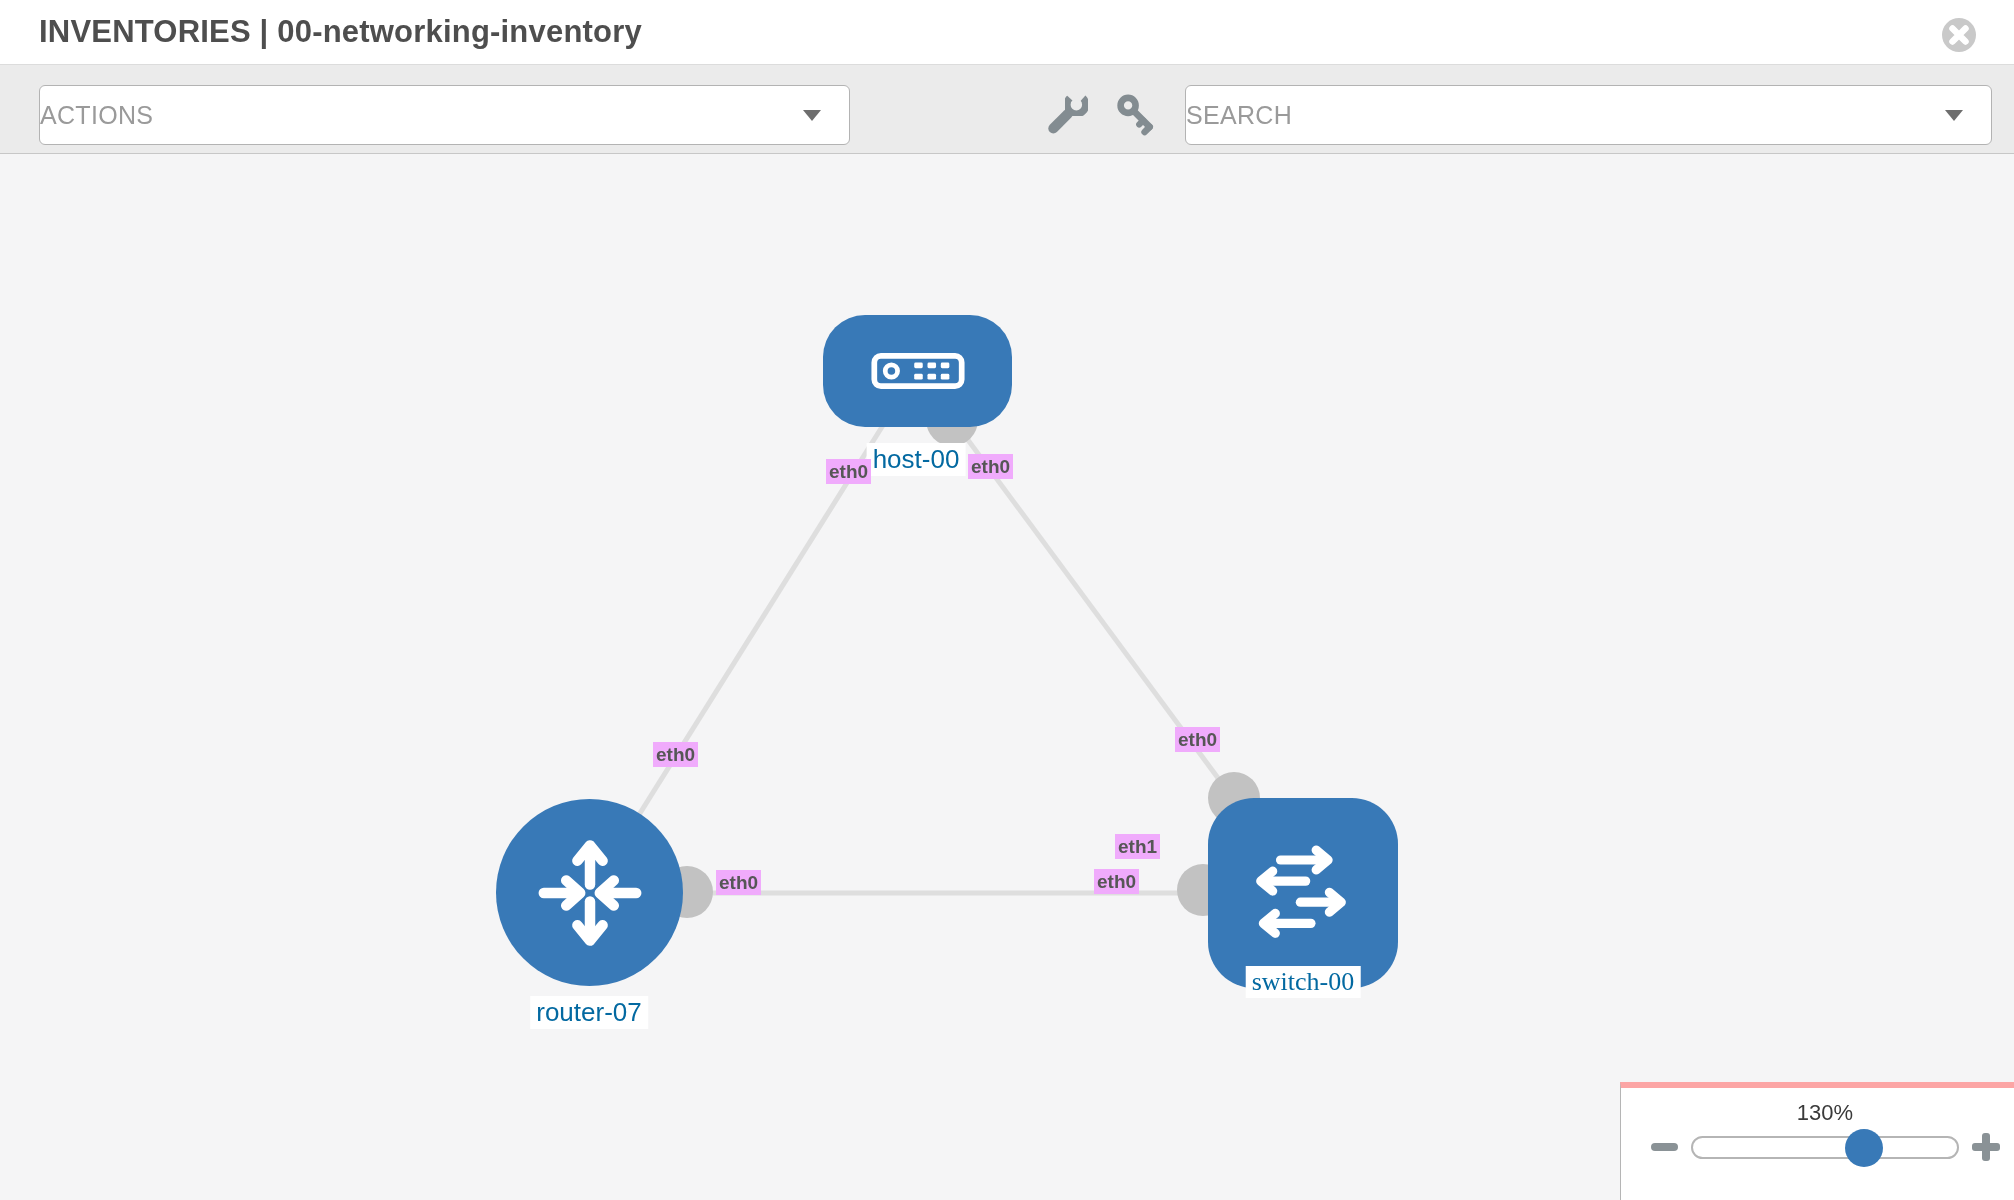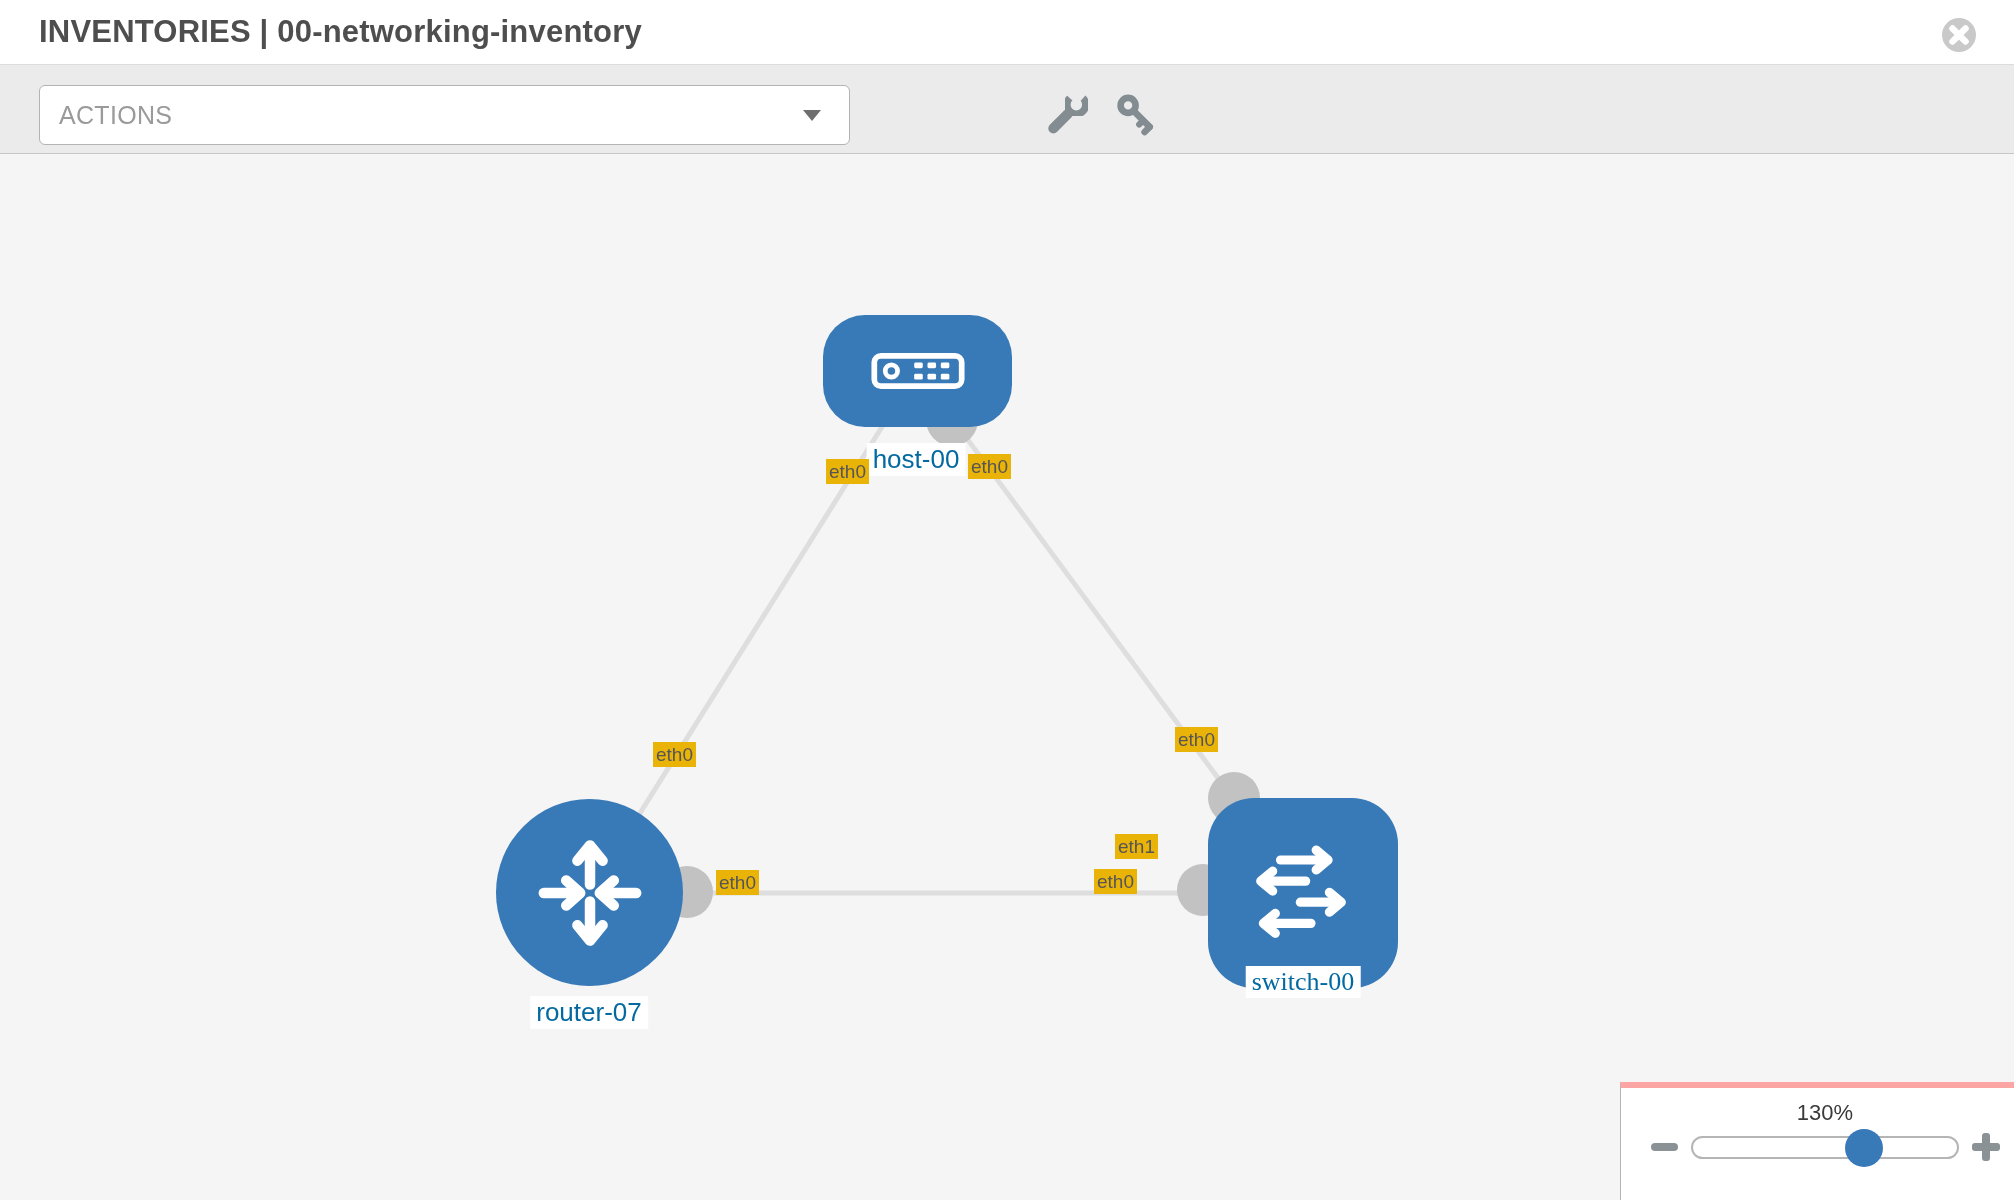--- a/index.html
+++ b/index.html
@@ -24,21 +24,21 @@
   .toolbar{
     position:absolute;left:0;top:64px;width:2014px;height:88px;
     background:#ebebeb;border-top:1px solid #dcdcdc;border-bottom:2px solid #c7c7c7;
   }
   .select-box{
     position:absolute;top:20px;height:60px;background:#ffffff;
     border:1px solid #b3b3b3;border-radius:6px;box-sizing:border-box;
     display:flex;align-items:center;cursor:pointer;
   }
   .select-box .select-text{
-    margin-left:19px;font-size:25px;color:#9a9a9a;letter-spacing:.3px;
+    font-size:25px;color:#9a9a9a;letter-spacing:.3px;
   }
   .caret{
     position:absolute;right:28px;top:50%;margin-top:-5px;width:0;height:0;
     border-left:9px solid transparent;border-right:9px solid transparent;
     border-top:11px solid #6e6e6e;
   }
   .tool-btn{
     position:absolute;top:26px;width:48px;height:48px;border:none;background:transparent;
     padding:0;cursor:pointer;
   }
@@ -49,22 +49,22 @@
   .edges{position:absolute;left:0;top:0;}
   .node{position:absolute;display:flex;align-items:center;justify-content:center;}
   .node-host{left:823px;top:161px;width:189px;height:112px;border-radius:42px;}
   .node-router{left:496px;top:645px;width:187px;height:187px;border-radius:50%;}
   .node-switch{left:1208px;top:644px;width:190px;height:190px;border-radius:46px;}
   .node-label{
     position:absolute;transform:translateX(-50%);background:#ffffff;
     font-size:26px;color:#0369a1;padding:1px 6px;white-space:nowrap;
   }
   .iflabel{
-    position:absolute;background:#eab308;font-size:19px;color:#565656;
-    padding:1px 3px;white-space:nowrap;line-height:23px;
+    position:absolute;background:#f0abfc;font-size:19px;color:#565656;
+    padding:1px 3px;white-space:nowrap;line-height:23px;font-weight:bold;
   }
   
   .zoom-panel{
     position:absolute;left:1620px;top:1082px;width:394px;height:118px;background:#ffffff;
     border-top:6px solid #fca5a5;border-left:1px solid #b5b5b5;
   }
   .zoom-level{
     position:absolute;left:204px;top:12px;transform:translateX(-50%);
     font-size:22px;color:#3a3a3a;
   }
@@ -121,20 +121,24 @@
     <svg width="46" height="46" viewBox="0 0 32 32">
       <g stroke="#838c91" fill="none" stroke-linecap="round">
         <circle cx="10.5" cy="10" r="5.2" stroke-width="4.6"></circle>
         <line x1="14.5" y1="14" x2="25.5" y2="25" stroke-width="4.6"></line>
         <line x1="25.5" y1="25" x2="22" y2="28.5" stroke-width="4.6"></line>
         <line x1="21" y1="20.5" x2="18.2" y2="23.3" stroke-width="4.2"></line>
       </g>
     </svg>
   </button>
 
+  <div class="select-box" style="left:1185px;width:807px;">
+    <span class="select-text">SEARCH</span>
+    <span class="caret"></span>
+  </div>
 </div>
 
 <div class="canvas">
 
   <svg class="edges" width="2014" height="1046" viewBox="0 0 2014 1046">
     <g stroke="#dedede" stroke-width="5">
       <line x1="917" y1="217" x2="590" y2="739"></line>
       <line x1="917" y1="217" x2="1303" y2="739"></line>
       <line x1="590" y1="739" x2="1303" y2="739"></line>
     </g>

